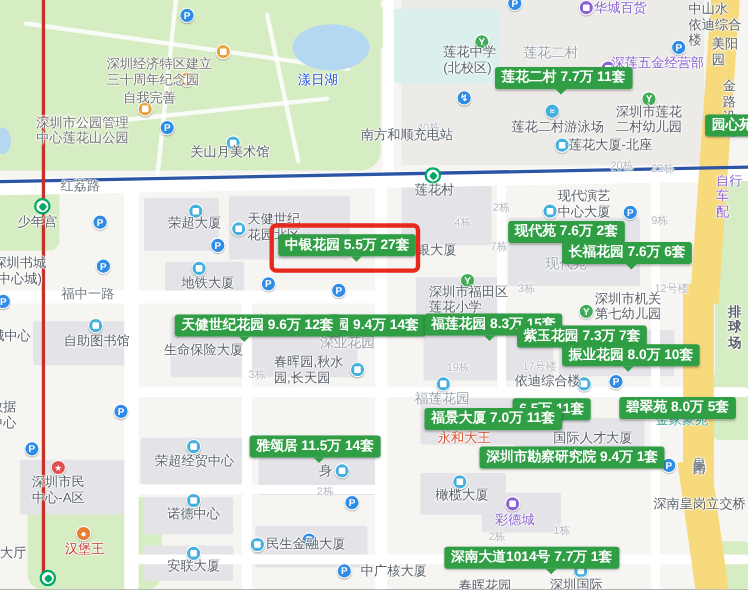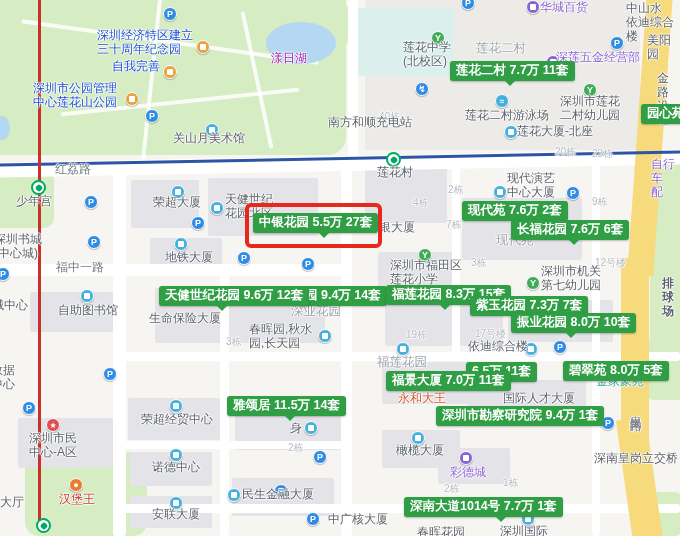--- a/index.html
+++ b/index.html
@@ -14,23 +14,23 @@
   .water{position:absolute;background:#b4d7f2;border-radius:50%;z-index:2;}
   .field{position:absolute;background:#dbf0ec;border-radius:4px;z-index:2;}
   .road{position:absolute;background:#ffffff;z-index:2;border-radius:3px;}
   .yroad{position:absolute;background:#f6da7c;z-index:2;}
   .ppath{position:absolute;background:#fff;opacity:.85;z-index:2;border-radius:4px;}
   .mline{position:absolute;z-index:3;}
   
   .t{position:absolute;white-space:pre-line;line-height:1.15;font-size:12px;color:#5a626b;
      text-shadow:1px 0 1px #fff,-1px 0 1px #fff,0 1px 1px #fff,0 -1px 1px #fff;z-index:6;}
   .t.area{color:#9aa2ab;font-size:12.5px;}
-  .t.park{color:#1d4ed8;}
+  .t.park{color:#737373;margin-top:23px;}
   .t.purple{color:#8a63d2;}
-  .t.water-t{color:#a21caf;}
+  .t.water-t{color:#1d4ed8;margin-top:14px;}
   .t.orange{color:#d4552e;}
   .t.red{color:#c6392f;}
   .t.teal{color:#3fa69b;}
   .t.roadlbl{color:#737b83;}
   .t.vert{writing-mode:vertical-rl;letter-spacing:2px;}
   .t.bnum{color:#b4bac0;font-size:10px;z-index:4;}
   
   .ic{position:absolute;width:14px;height:14px;border-radius:50%;color:#fff;font-size:9px;
       font-weight:bold;display:flex;align-items:center;justify-content:center;
       border:1.5px solid #fff;box-shadow:0 1px 1px rgba(0,0,0,.25);z-index:5;}

